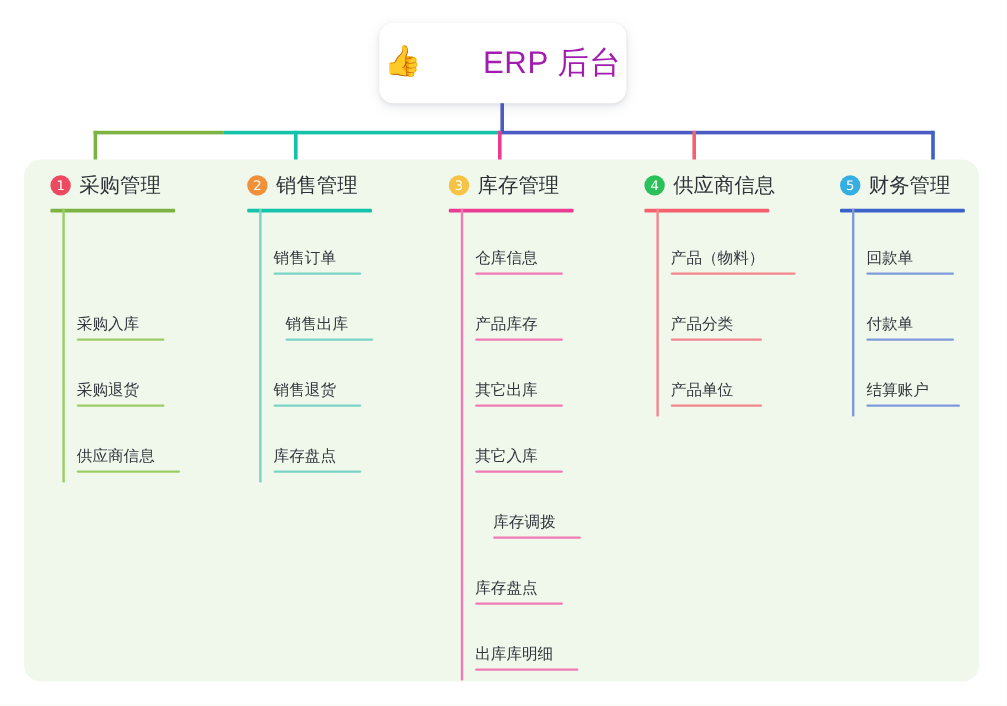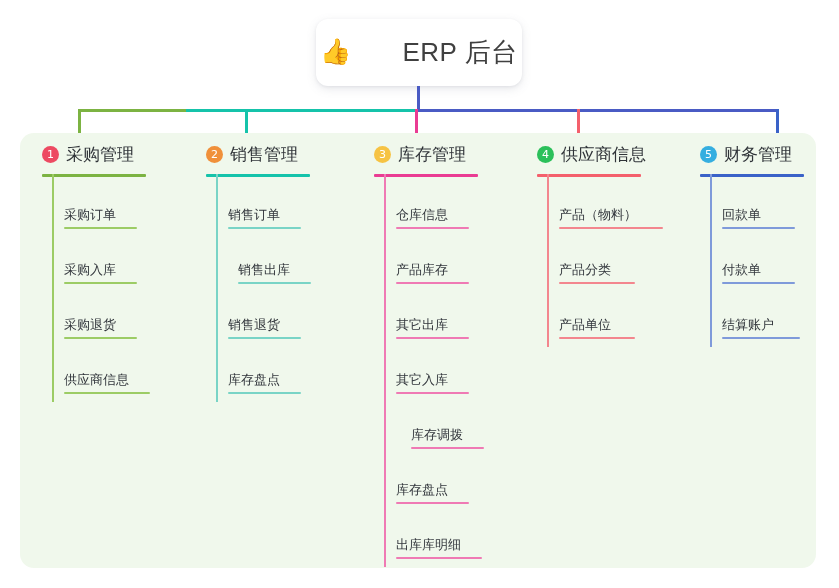--- a/index.html
+++ b/index.html
@@ -15,21 +15,21 @@
   
   .root-node{
     position:absolute;left:316px;top:19px;width:206px;height:67px;
     background:#ffffff;border-radius:12px;
     box-shadow:0 3px 10px rgba(120,125,140,.17),0 1px 3px rgba(120,125,140,.12);
     display:flex;align-items:center;justify-content:center;gap:10px;
     box-sizing:border-box;
   }
   .root-icon{font-size:25px;line-height:1;transform:translateY(-1px);}
   .root-label{
-    font-size:26px;color:#404040;letter-spacing:.5px;white-space:nowrap;margin-left:41px;
+    font-size:26px;color:#a21caf;letter-spacing:.5px;white-space:nowrap;margin-left:41px;
   }
 
   
   .conn{position:absolute;}
 
   
   .panel{
     position:absolute;left:20px;top:133px;width:796px;height:435px;
     background:#f0f8ec;border-radius:14px;
   }
@@ -81,24 +81,20 @@
   <div class="panel"></div>
 
   <div class="col" style="left:42px;top:133px;width:150px;height:435px;">
     <div class="col-head">
       <span class="badge" style="background:#ed4a62;">1</span>
       <span class="col-title">采购管理</span>
     </div>
     <div class="head-rule" style="width:104px;background:#7cb342;"></div>
     <div class="stem" style="left:10px;height:228px;background:#9ccc65;"></div>
 
-    <div class="item" style="left:22px;top:62px;width:86px;height:34px;">
-      <span class="item-label">采购订单</span>
-      <div class="item-rule" style="width:73px;background:#9ccc65;"></div>
-    </div>
     <div class="item" style="left:22px;top:117px;width:86px;height:34px;">
       <span class="item-label">采购入库</span>
       <div class="item-rule" style="width:73px;background:#9ccc65;"></div>
     </div>
     <div class="item" style="left:22px;top:172px;width:86px;height:34px;">
       <span class="item-label">采购退货</span>
       <div class="item-rule" style="width:73px;background:#9ccc65;"></div>
     </div>
     <div class="item" style="left:22px;top:227px;width:100px;height:34px;">
       <span class="item-label">供应商信息</span>

